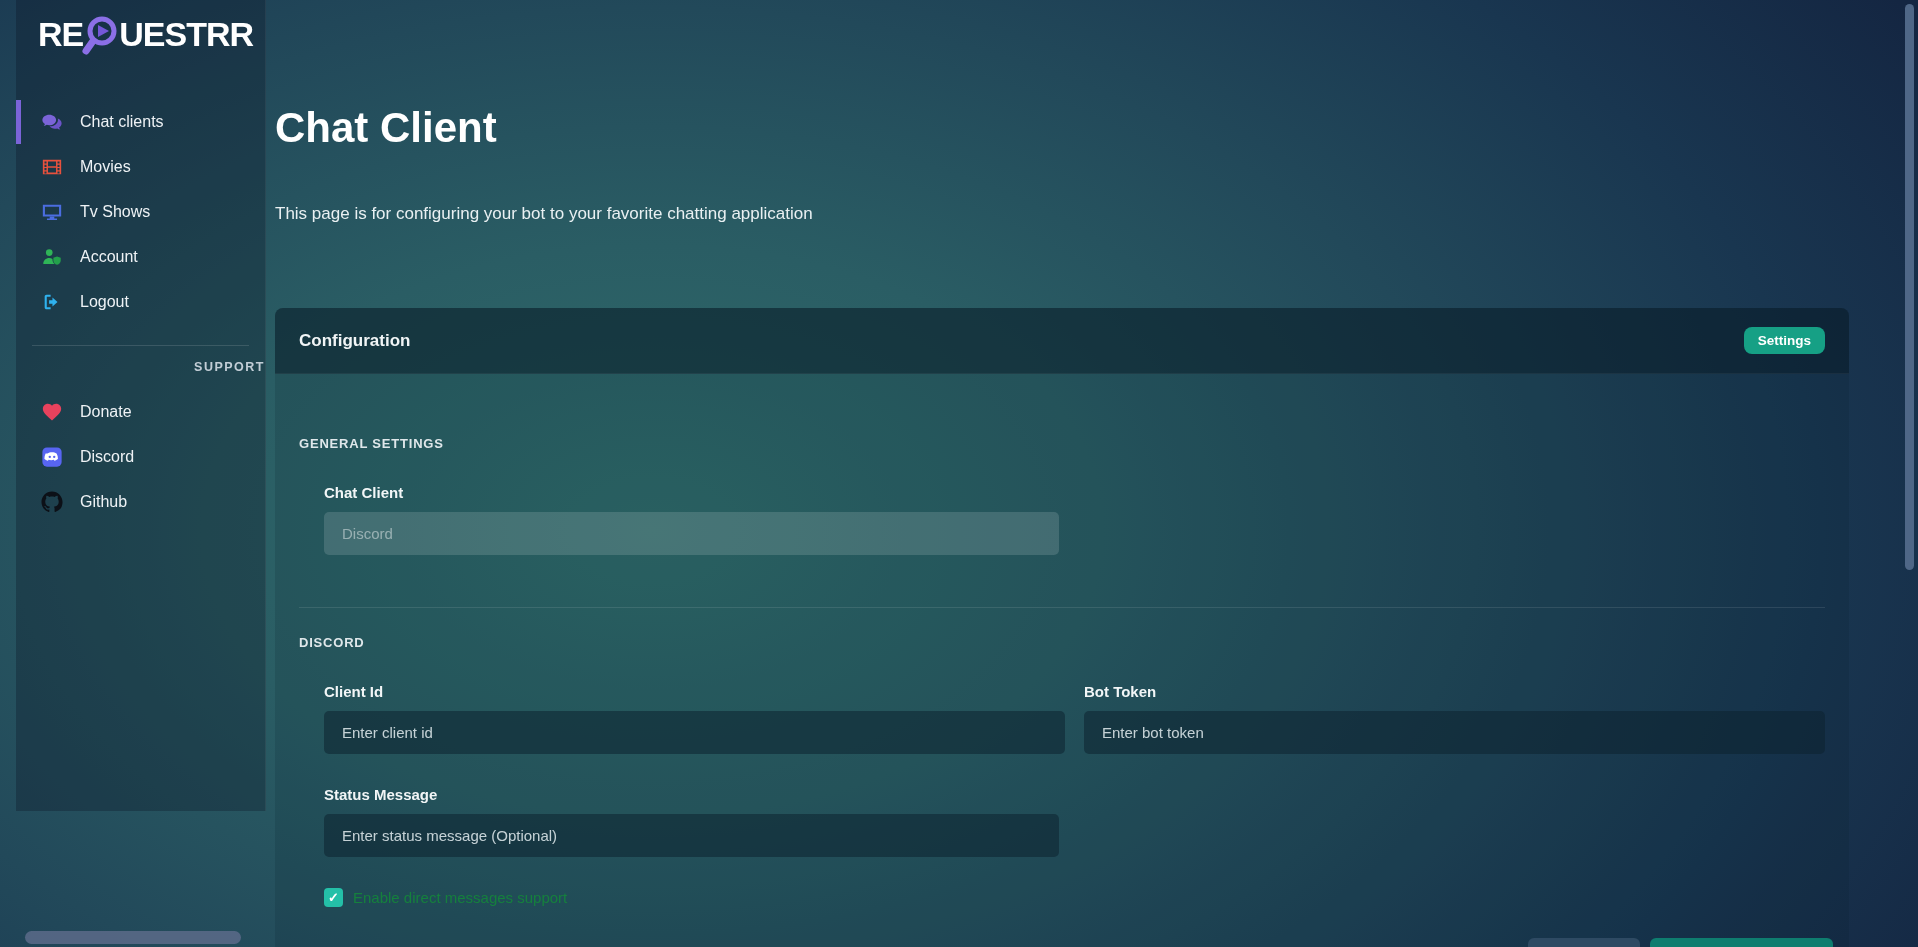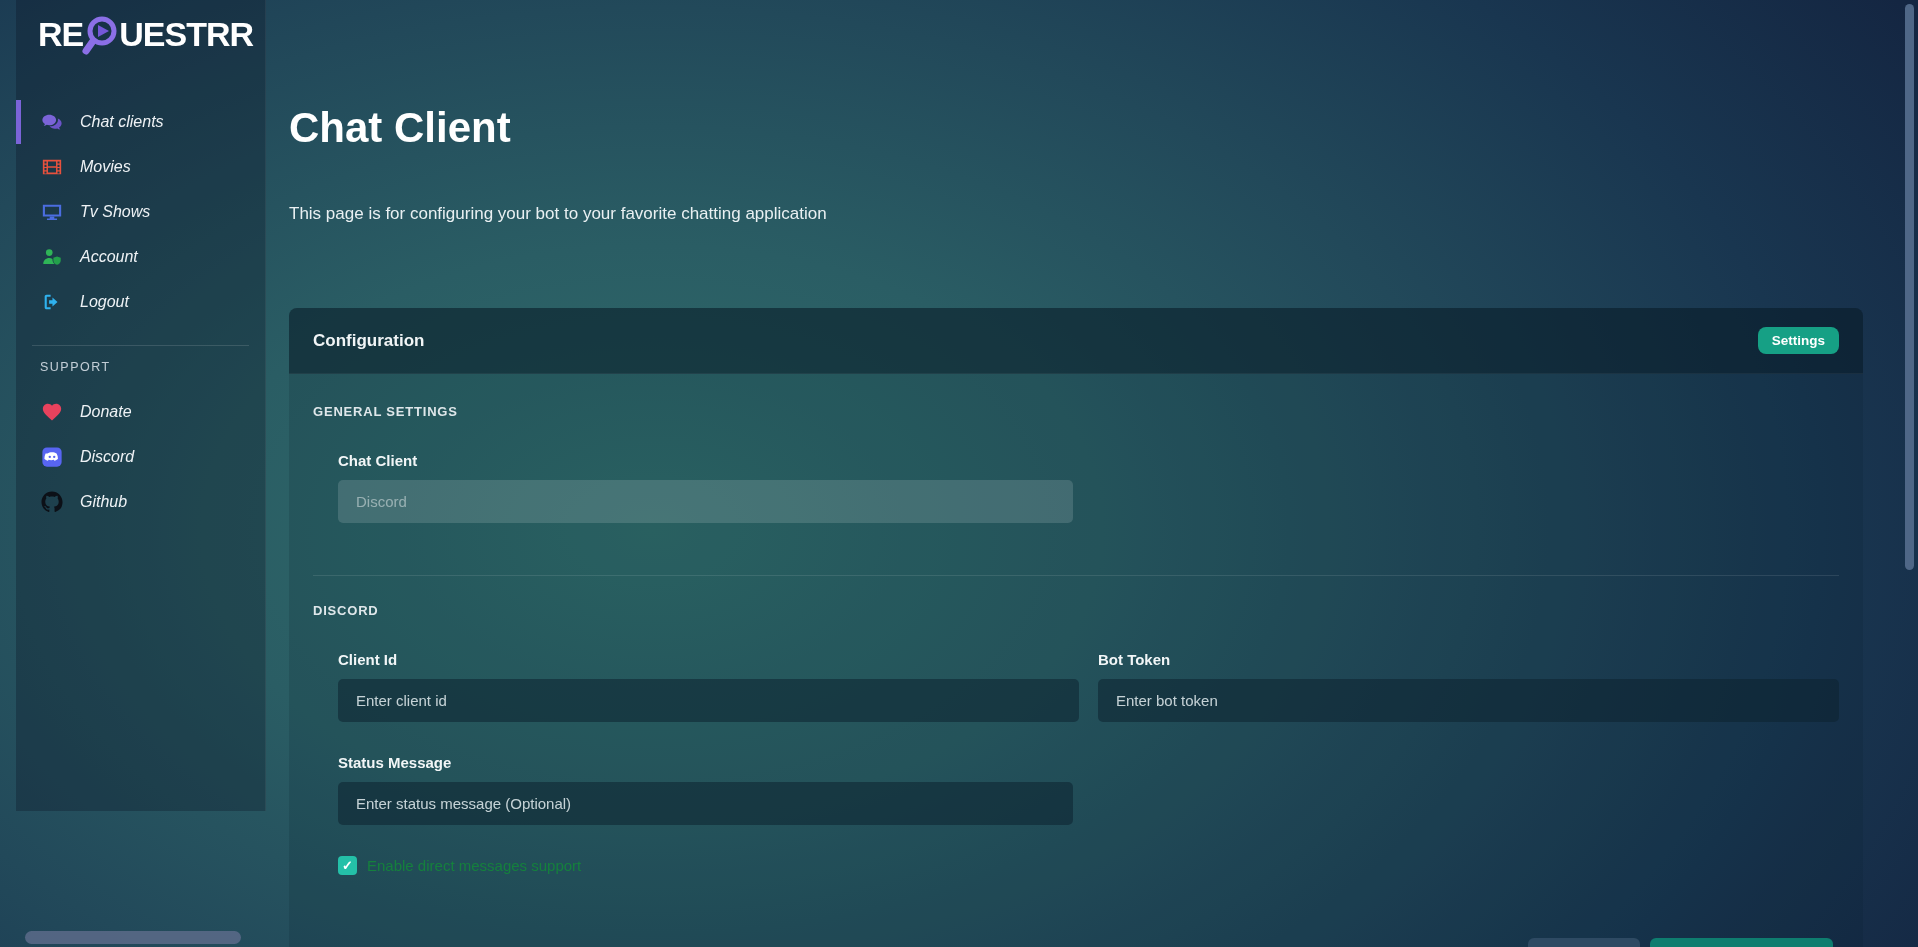--- a/index.html
+++ b/index.html
@@ -18,65 +18,66 @@
     background:rgba(9,17,33,0.30);
     border-right:1px solid rgba(255,255,255,0.06);
     padding-top:12px;
   }
   .logo {
     display:flex; align-items:center; margin-left:22px; height:44px;
     font-weight:800; font-size:34px; letter-spacing:-1px; color:#fff;
     cursor:pointer; white-space:nowrap;
   }
   .logo svg { margin:2px -2px 0 -2px; }
-  .nav { margin-top:44px;font-style:italic; }
+  .nav { margin-top:44px; }
   .nav-item {
     position:relative; display:flex; align-items:center;
     height:44px; margin-bottom:1px; padding-left:24px;
     cursor:pointer; text-decoration:none; color:#eef2f5;
   }
   .nav-item .abar {
     position:absolute; left:0; top:0; bottom:0; width:5px;
     background:var(--accent_purple);
   }
   .nav-item .ic { width:24px; height:24px; display:flex; align-items:center; justify-content:center; }
   .nav-item .lbl { margin-left:16px; font-size:16px; }
   .side-divider { height:1px; background:rgba(255,255,255,0.13); margin:21px 16px 0 16px; }
   .support-title {
     margin:14px 0 0 24px; height:15px;
-    font-size:12.5px; font-weight:normal; letter-spacing:1.5px;
+    font-size:12.5px; font-weight:bold; letter-spacing:1.5px;
     color:rgba(223,230,238,0.85);
+    text-align:right;
   }
   .nav.support { margin-top:15px; }
   .h-scrollbar {
     position:absolute; left:9px; top:931px; width:216px; height:13px;
     border-radius:7px; background:rgba(92,107,138,0.85); cursor:pointer;
   }
 
   
-  .main { position:absolute; left:250px; top:0; right:0; height:703px; padding:103px 0 0 39px; }
+  .main { position:absolute; left:236px; top:0; right:0; height:703px; padding:103px 0 0 39px; }
   .page-title { font-size:42px; line-height:50px; font-weight:bold; color:#fff; }
   .page-desc { margin-top:50px; font-size:17px; line-height:22px; color:#e9f0f2; }
 
   .card {
     margin-top:83px; width:1574px; height:700px;
     background:rgba(9,30,44,0.16); border-radius:8px;
   }
   .card-header {
     height:66px; display:flex; align-items:center; justify-content:space-between;
     padding:8px 24px; background:rgba(8,25,38,0.50);
     border-radius:8px 8px 0 0; border-bottom:1px solid rgba(255,255,255,0.05);
   }
   .card-title { font-size:17px; font-weight:bold; color:#f1f5f6; }
   .btn-settings {
     height:27px; padding:0 14px; border:none; border-radius:8px;
     background:var(--settings_green); color:#fff; font-size:13.5px; font-weight:bold;
     font-family:inherit; cursor:pointer;
   }
-  .card-body { padding:30px 24px 0 24px; }
+  .card-body { padding:30px 24px 0 24px;margin-top:32px; }
   .section-title {
     height:16px; font-size:13px; font-weight:bold; letter-spacing:0.8px;
     color:#dfe7ea;
   }
   .form-area { padding-left:25px; }
   .form-label { display:block; margin:34px 0 13px; font-size:15px; font-weight:bold; color:#f2f6f7; height:15px; }
   .grid2 .form-label, .half .form-label { margin-top:32px; }
   .first-label { margin-top:34px; }
   .input {
     display:block; width:100%; height:43px; padding:0 18px;

